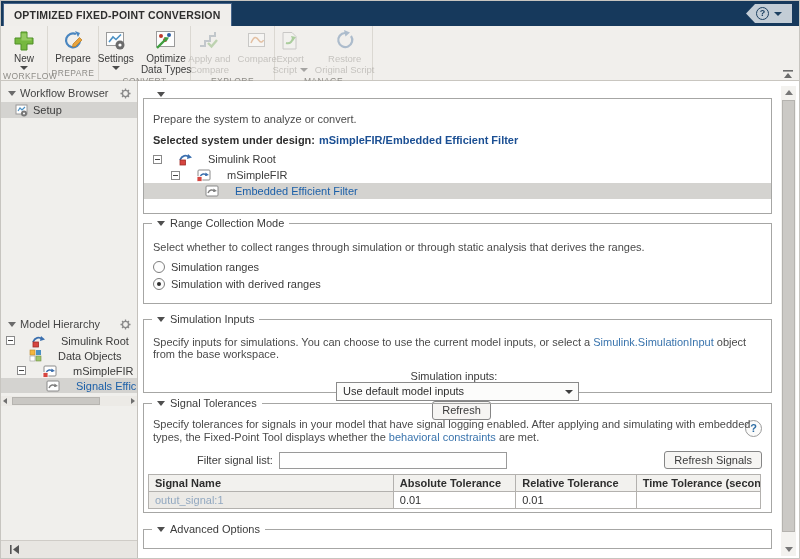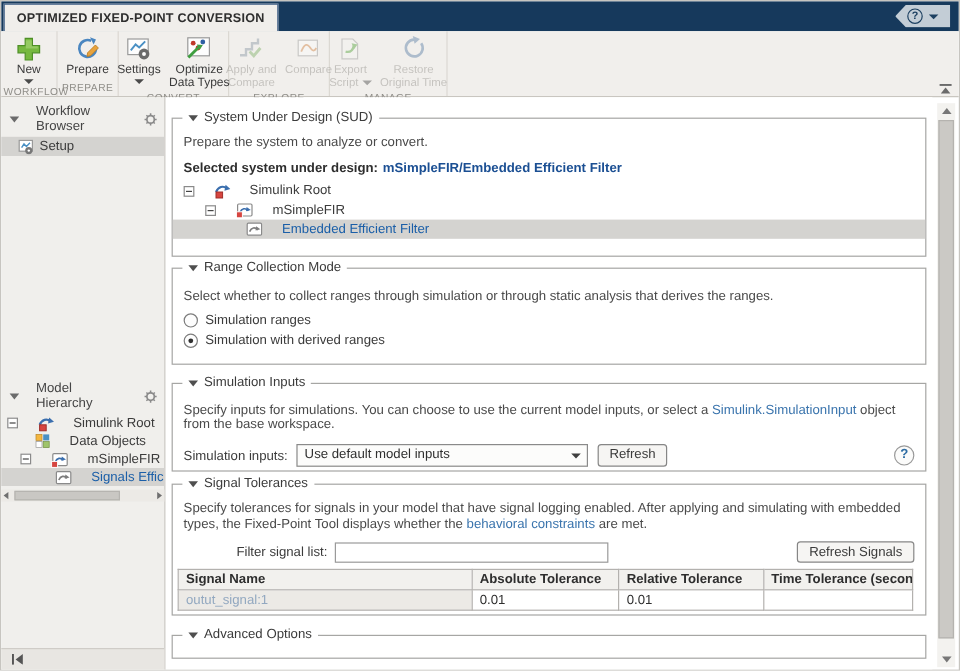--- a/index.html
+++ b/index.html
@@ -44,21 +44,21 @@
   .rbtn.disabled .rlabel { color:#8f8d88; }
   .rcaret { width:0; height:0; border-left:4px solid transparent; border-right:4px solid transparent; border-top:4px solid #4a4a4a; margin-top:2px; }
   .rcaret.inline { display:inline-block; margin:0 0 1px 3px; }
   .ribbon-collapse { position:absolute; right:5px; bottom:1px; width:12px; height:10px; cursor:pointer; }
 
   
   .bodyarea { position:absolute; top:80px; left:0; right:0; bottom:0; }
 
   
   .sidebar { position:absolute; left:0; top:0; bottom:0; width:137px; background:#f0efec; border-right:1px solid #c4c1bc; }
-  .panel-header { display:flex; align-items:center; gap:14px; padding:6px 6px 3px 7px; color:#454545; }
+  .panel-header { display:flex; align-items:center; gap:4px; padding:6px 6px 3px 7px; color:#454545; }
   .panel-header .title { flex:1; }
   .tri-down { width:0; height:0; border-left:4px solid transparent; border-right:4px solid transparent; border-top:5px solid #6b6b6b; }
   .gear { width:11px; height:11px; }
   .side-item { display:flex; align-items:center; gap:5px; height:16px; padding-left:14px; cursor:pointer; }
   .side-item.selected { background:#d4d3d0; }
   .mh-block { position:absolute; top:231px; left:0; right:0; }
   .tree-row { display:flex; align-items:center; gap:16px; height:15px; cursor:pointer; white-space:nowrap; overflow:hidden; }
   .tree-row.selected { background:#d4d3d0;text-align:center; }
   .expander {
     width:9px; height:9px; background:#fff; border:1px solid #8a8a8a; position:relative; flex:0 0 auto; cursor:pointer;
@@ -91,21 +91,21 @@
   .ind1 { padding-left:9px; } .ind2 { padding-left:27px; } .ind3 { padding-left:60px; }
   .tree-row.selected .tlabel { color:#1b5fa8; }
 
   .rcm-desc { margin:17px 0 0 9px; }
   .radio-row { display:flex; align-items:center; gap:6px; margin:8px 0 0 9px; cursor:pointer; }
   .radio-row + .radio-row { margin-top:5px; }
   .radio { width:12px; height:12px; border:1px solid #7d7d7d; border-radius:50%; background:#fdfdfd; position:relative; flex:0 0 auto; }
   .radio.checked::after { content:""; position:absolute; left:3px; top:3px; width:4px; height:4px; border-radius:50%; background:#2f2f2f; }
 
   .si-desc { margin:16px 9px 0 9px; }
-  .si-row { display:flex; align-items:center; margin:10px 9px 0 9px; }
+  .si-row { display:flex; align-items:center; margin:10px 9px 0 9px;flex-direction:column; }
   .si-row .flabel { margin-right:7px; }
   .combo {
     position:relative; width:243px; height:19px; border:1px solid #8a8a8a; background:#fcfcfb;
     padding:0 18px 0 6px; line-height:17px; cursor:pointer; color:#2f2f2f;
   }
   .combo .caret { position:absolute; right:5px; top:7px; width:0; height:0; border-left:4px solid transparent; border-right:4px solid transparent; border-top:4px solid #3f3f3f; }
   .btn {
     height:19px; padding:0 9px; border:1px solid #868686; border-radius:3px; background:#f6f5f3;
     font-family:inherit; font-size:11px; color:#3b3b3b; line-height:17px; cursor:pointer;
   }
@@ -238,21 +238,21 @@
           </svg>
           <span class="rlabel">Export</span>
           <span class="rlabel"><span>Script</span><span class="rcaret inline"></span></span>
         </div>
         <div class="rbtn small disabled">
           <svg class="ricon" viewBox="0 0 24 24">
             <path d="M18 7a7 7 0 1 1-6-3" stroke="#5b7fa6" stroke-width="2.2" fill="none"></path>
             <path d="M11 1l6 2.5-4.5 4z" fill="#5b7fa6"></path>
           </svg>
           <span class="rlabel">Restore</span>
-          <span class="rlabel">Original Time</span>
+          <span class="rlabel">Original Script</span>
         </div>
       </div>
       <div class="rgroup-label">MANAGE</div>
     </div>
 
     <svg class="ribbon-collapse" viewBox="0 0 12 10">
       <rect x="1" y="1" width="10" height="1.6" fill="#6b6b6b"></rect>
       <path d="M6 4l4 5H2z" fill="#6b6b6b"></path>
     </svg>
   </div>
@@ -347,21 +347,20 @@
           <path d="M10 0L4 4.5 10 9z" fill="#555"></path>
         </svg>
       </div>
     </div>
 
     <div class="main">
 
       <div class="section sec-sud">
         <div class="sec-title">
           <span class="sec-caret"></span>
-          <span>System Under Design (SUD)</span>
         </div>
         <div class="desc sud-desc">Prepare the system to analyze or convert.</div>
         <div class="sud-selected">
           <span>Selected system under design:</span><span class="val">mSimpleFIR/Embedded Efficient Filter</span>
         </div>
         <div class="sud-tree">
           <div class="tree-row ind1">
             <span class="expander"></span>
             <svg width="14" height="14" viewBox="0 0 14 14">
               <path d="M2 8c2-4.5 6-5.5 9-3" stroke="#3b6fae" stroke-width="1.8" fill="none"></path>

